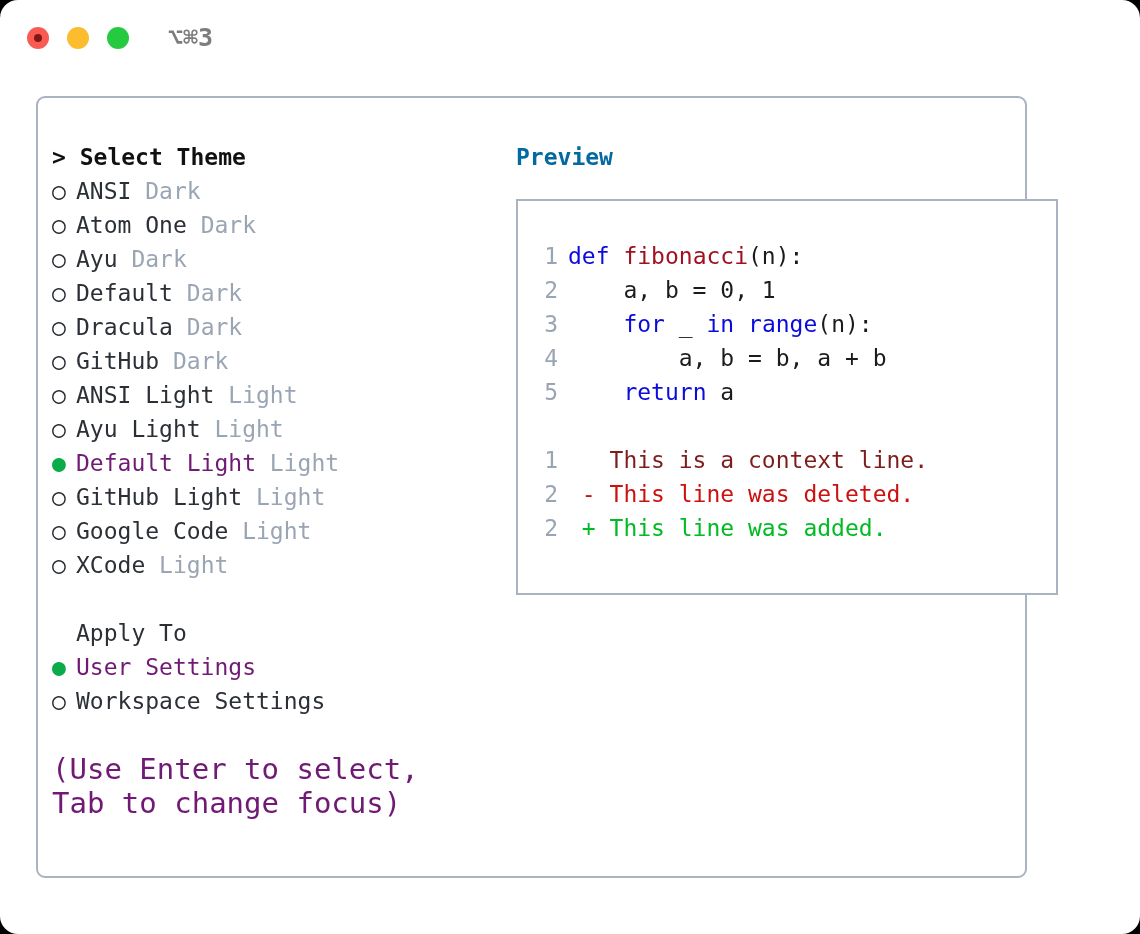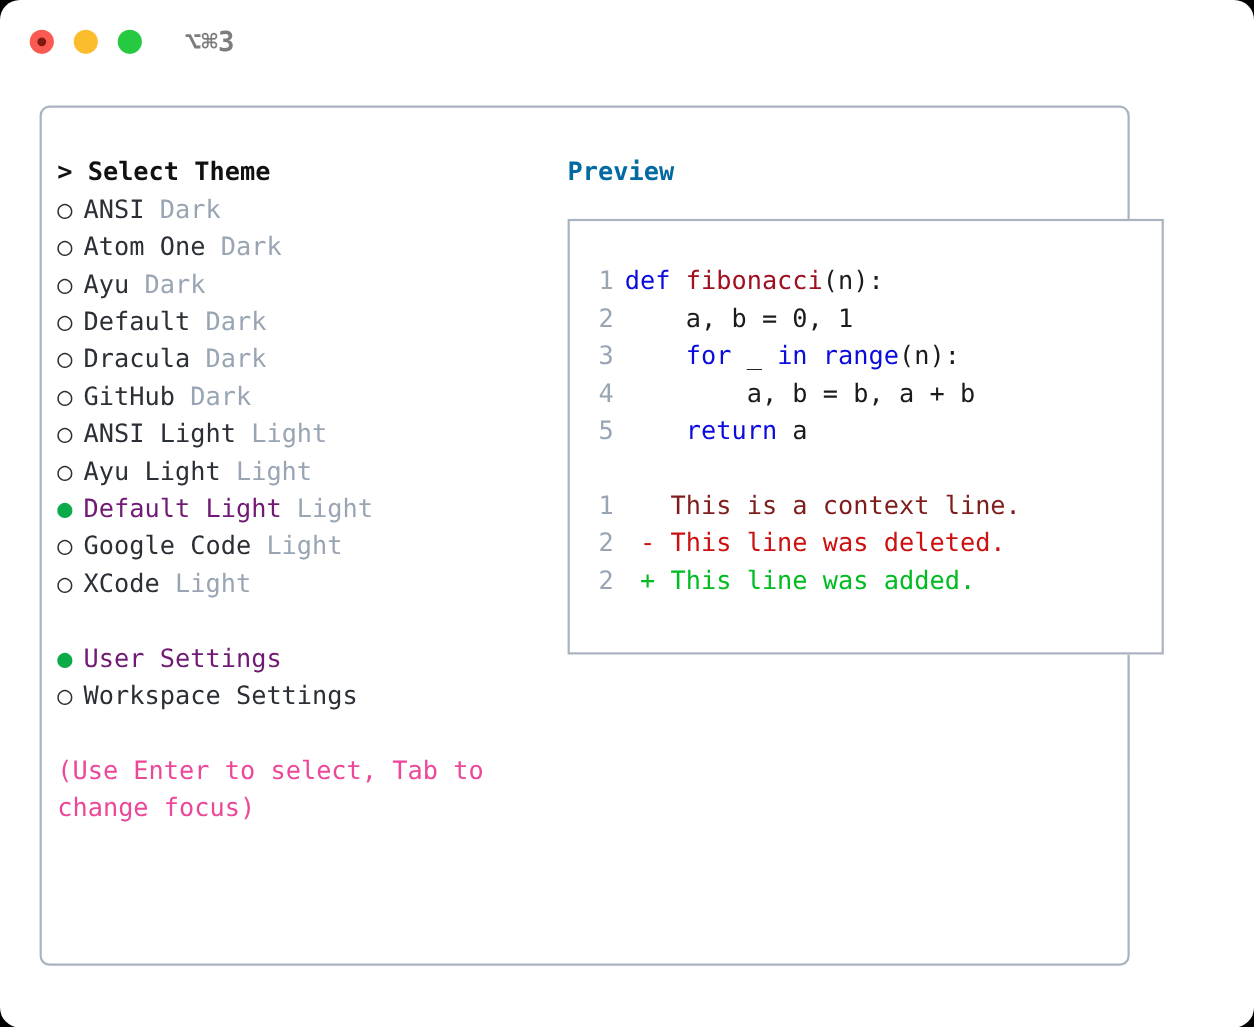--- a/index.html
+++ b/index.html
@@ -118,23 +118,23 @@
     line-height: 34px;
     font-size: 23px;
     font-weight: normal;
     color: #2b2f36;
     white-space: pre;
     padding-left: 24px;
   }
   
   #hint {
     margin-top: 34px;
-    font-size: 23px;
-    line-height: 34px;
-    color: #ec4899;
+    font-size: 29px;
+    line-height: 34px;
+    color: #701a75;
     width: 410px;
     white-space: pre-wrap;
   }
   
   #preview-title {
     font-size: 23px;
     font-weight: bold;
     color: #0369a1;
     line-height: 34px;
     white-space: pre;
@@ -189,25 +189,27 @@
       <div id="theme-list">
           <div class="theme-row mono"><span class="bullet">○</span><span class="row-label">ANSI</span><span class="row-meta"> Dark</span></div>
           <div class="theme-row mono"><span class="bullet">○</span><span class="row-label">Atom One</span><span class="row-meta"> Dark</span></div>
           <div class="theme-row mono"><span class="bullet">○</span><span class="row-label">Ayu</span><span class="row-meta"> Dark</span></div>
           <div class="theme-row mono"><span class="bullet">○</span><span class="row-label">Default</span><span class="row-meta"> Dark</span></div>
           <div class="theme-row mono"><span class="bullet">○</span><span class="row-label">Dracula</span><span class="row-meta"> Dark</span></div>
           <div class="theme-row mono"><span class="bullet">○</span><span class="row-label">GitHub</span><span class="row-meta"> Dark</span></div>
           <div class="theme-row mono"><span class="bullet">○</span><span class="row-label">ANSI Light</span><span class="row-meta"> Light</span></div>
           <div class="theme-row mono"><span class="bullet">○</span><span class="row-label">Ayu Light</span><span class="row-meta"> Light</span></div>
           <div class="theme-row mono"><span class="bullet sel">●</span><span class="row-label sel">Default Light</span><span class="row-meta"> Light</span></div>
+          <div class="theme-row mono"><span class="bullet">○</span><span class="row-label">GitHub Light</span><span class="row-meta"> Light</span></div>
           <div class="theme-row mono"><span class="bullet">○</span><span class="row-label">Google Code</span><span class="row-meta"> Light</span></div>
           <div class="theme-row mono"><span class="bullet">○</span><span class="row-label">XCode</span><span class="row-meta"> Light</span></div>
         </div>
 
       <div id="apply-block">
+        <div id="apply-title" class="mono">Apply To</div>
         <div id="apply-list">
             <div class="apply-row mono"><span class="bullet sel">●</span><span class="row-label sel">User Settings</span></div>
             <div class="apply-row mono"><span class="bullet">○</span><span class="row-label">Workspace Settings</span></div>
           </div>
       </div>
 
       <div id="hint" class="mono">(Use Enter to select, Tab to change focus)</div>
     </div>
 
     <div class="col" id="right-col">

